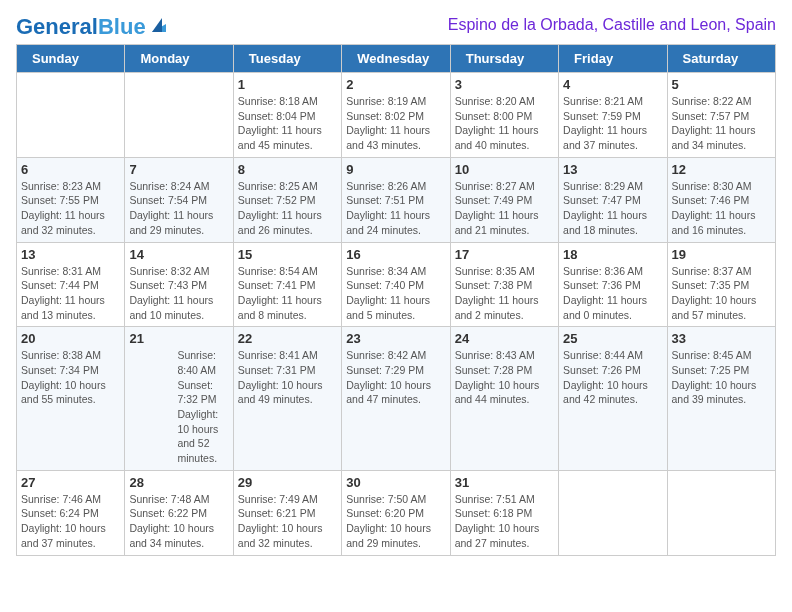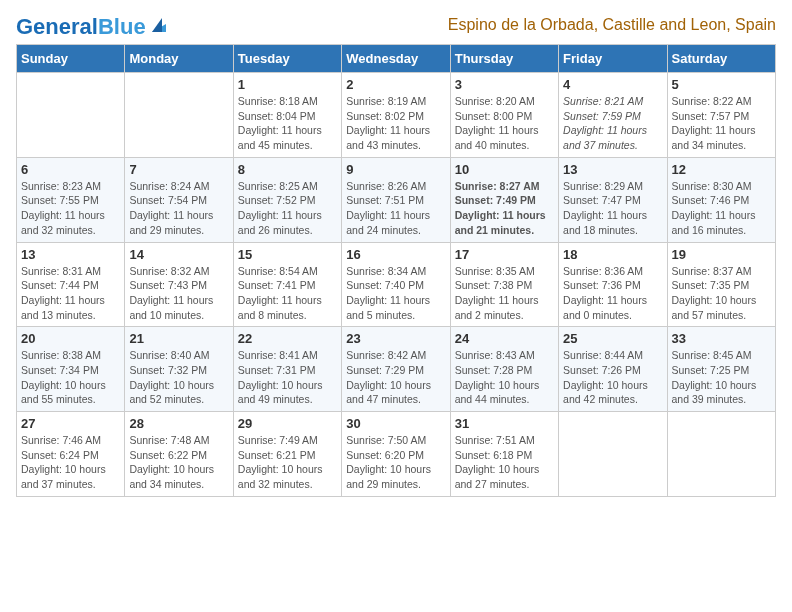--- a/index.html
+++ b/index.html
@@ -35,31 +35,31 @@
       text-align: right;
     }
     .month-title {
       font-size: 36px;
       font-weight: bold;
       color: #333;
       line-height: 1.1;
     }
     .location-title {
       font-size: 16px;
-      color: #a16207;
+      color: #6d28d9;
     }
     .calendar {
       width: 100%;
       border-collapse: collapse;
       font-size: 11px;
     }
     .calendar th {
       background-color: #2e74b5;
       color: #fff;
-      padding: 6px 4px;
+      padding: 6px 15px;
       text-align: left;
       font-size: 13px;
       font-weight: bold;
       border: 1px solid #ccc;
     }
     .calendar td {
       border: 1px solid #ccc;
       vertical-align: top;
       padding: 4px;
       width: calc(100% / 7);
@@ -134,21 +134,21 @@
 Daylight: 11 hours and 43 minutes.</div>
         </td>
         <td>
           <span class="day-num">3</span>
           <div class="day-info" style="white-space: pre-line;">Sunrise: 8:20 AM
 Sunset: 8:00 PM
 Daylight: 11 hours and 40 minutes.</div>
         </td>
         <td>
           <span class="day-num">4</span>
-          <div class="day-info" style="white-space: pre-line; font-style: italic;">Sunrise: 8:21 AM
+          <div class="day-info" style="white-space: pre-line;">Sunrise: 8:21 AM
 Sunset: 7:59 PM
 Daylight: 11 hours and 37 minutes.</div>
         </td>
         <td>
           <span class="day-num">5</span>
           <div class="day-info" style="white-space: pre-line;">Sunrise: 8:22 AM
 Sunset: 7:57 PM
 Daylight: 11 hours and 34 minutes.</div>
         </td>
       </tr>
@@ -172,21 +172,21 @@
 Daylight: 11 hours and 26 minutes.</div>
         </td>
         <td>
           <span class="day-num">9</span>
           <div class="day-info" style="white-space: pre-line;">Sunrise: 8:26 AM
 Sunset: 7:51 PM
 Daylight: 11 hours and 24 minutes.</div>
         </td>
         <td>
           <span class="day-num">10</span>
-          <div class="day-info" style="white-space: pre-line; font-weight: bold;">Sunrise: 8:27 AM
+          <div class="day-info" style="white-space: pre-line;">Sunrise: 8:27 AM
 Sunset: 7:49 PM
 Daylight: 11 hours and 21 minutes.</div>
         </td>
         <td>
           <span class="day-num">13</span>
           <div class="day-info" style="white-space: pre-line;">Sunrise: 8:29 AM
 Sunset: 7:47 PM
 Daylight: 11 hours and 18 minutes.</div>
         </td>
         <td>
@@ -242,21 +242,21 @@
       </tr>
       <tr>
         <td>
           <span class="day-num">20</span>
           <div class="day-info" style="white-space: pre-line;">Sunrise: 8:38 AM
 Sunset: 7:34 PM
 Daylight: 10 hours and 55 minutes.</div>
         </td>
         <td>
           <span class="day-num">21</span>
-          <div class="day-info" style="white-space: pre-line;">Sunrise: 8:40 AM
+          <div class="day-info" style="white-space: pre-line; margin-left: 48px;">Sunrise: 8:40 AM
 Sunset: 7:32 PM
 Daylight: 10 hours and 52 minutes.</div>
         </td>
         <td>
           <span class="day-num">22</span>
           <div class="day-info" style="white-space: pre-line;">Sunrise: 8:41 AM
 Sunset: 7:31 PM
 Daylight: 10 hours and 49 minutes.</div>
         </td>
         <td>

